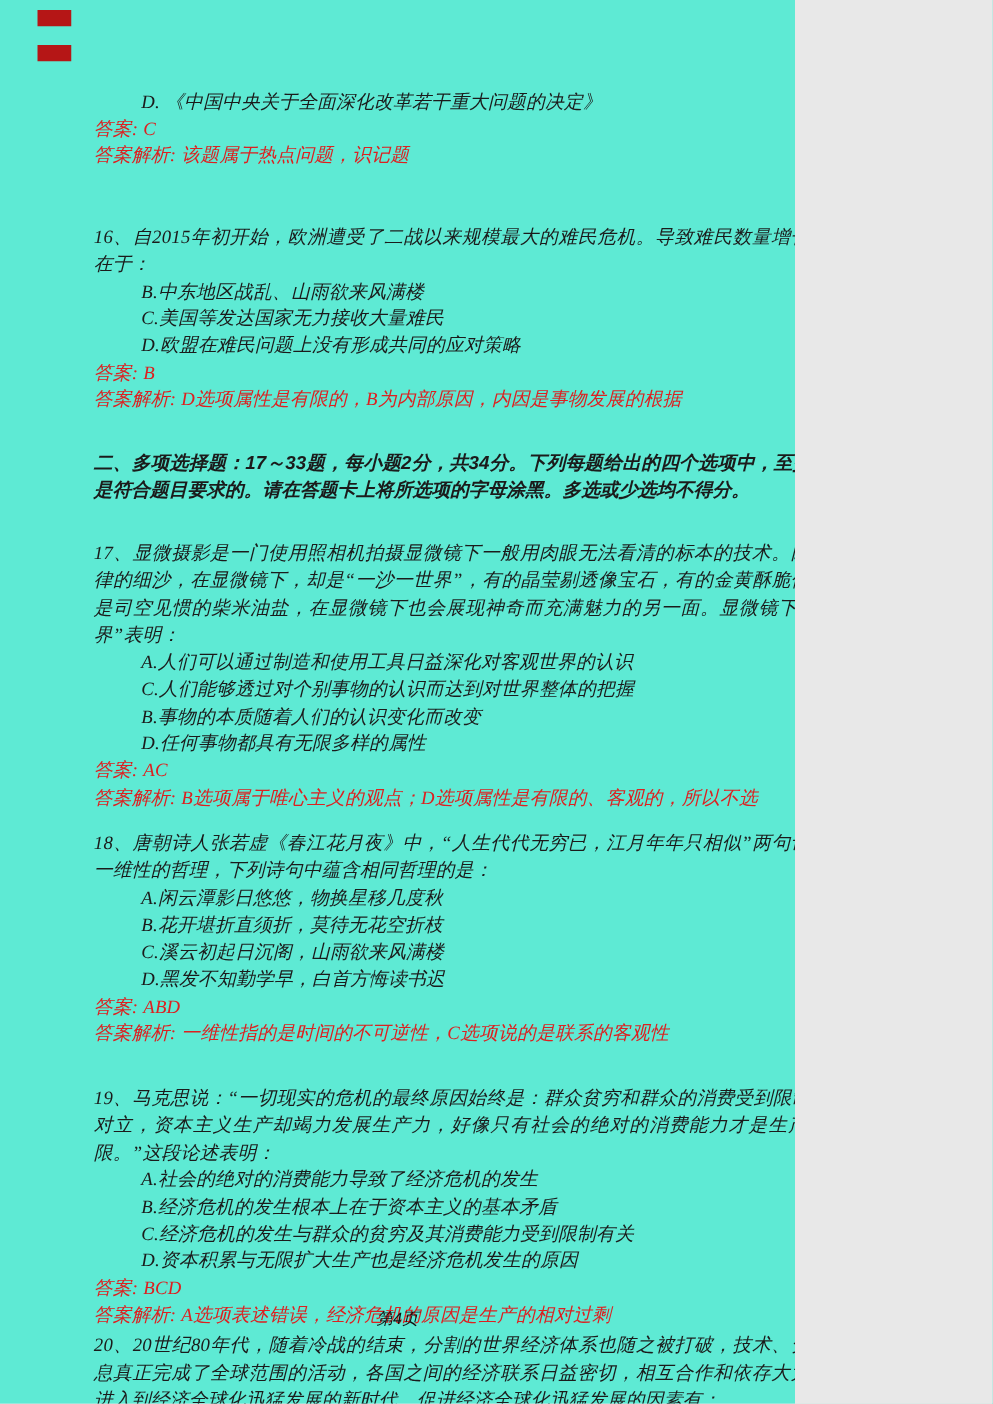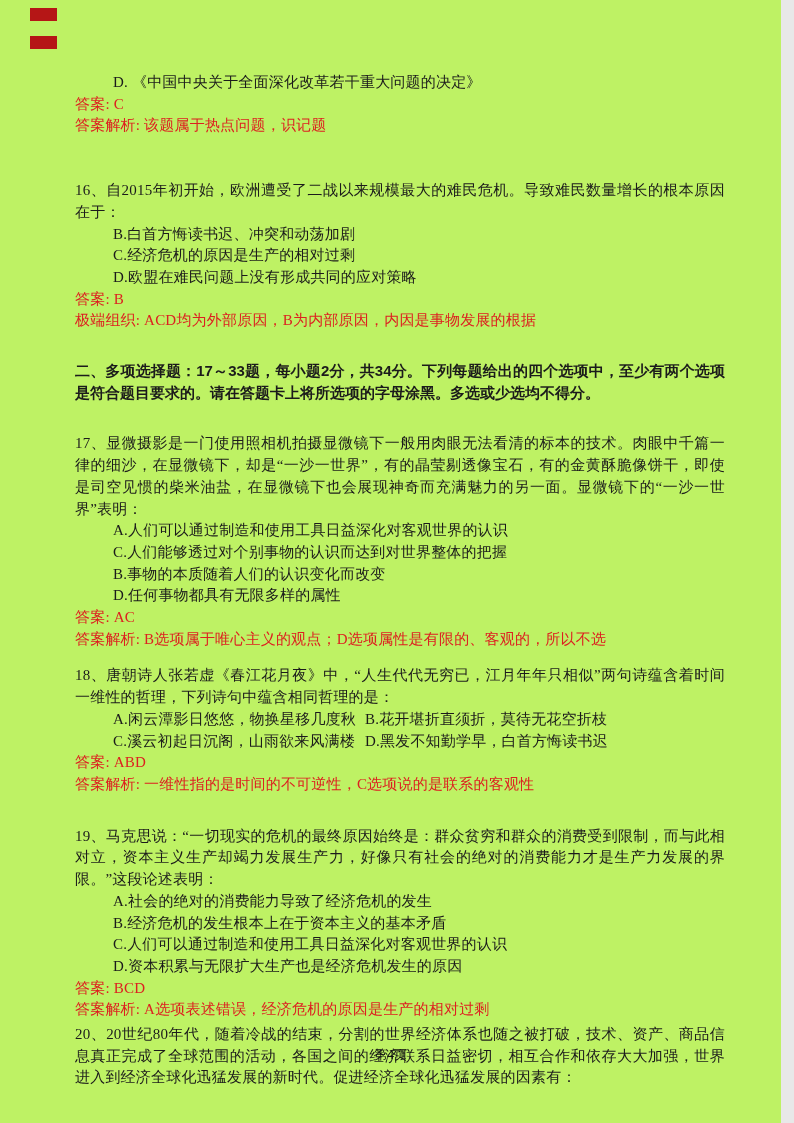--- a/index.html
+++ b/index.html
@@ -1,22 +1,23 @@
 <!DOCTYPE html>
 <html><head>
 <meta charset="utf-8">
 <style>
   html,body{margin:0;padding:0;background:#e8e8e8;}
   .page{
     position:relative;
-    width:781px;height:1123px;
-    background:#bef264;
+    width:636px;height:1123px;
+    background:#5eead4;
     overflow:hidden;
     font-family:"Liberation Serif","DejaVu Serif",serif;
     color:#1b1b1b;
+    font-style:italic;
   }
   .content{
     position:absolute;
     left:75px;top:72px;
     width:650px;
   }
   .content p{
     margin:0;
     font-size:15px;
     line-height:21.7px;
@@ -30,21 +31,21 @@
   .mt26{margin-top:43px;}
   .mt14{margin-top:30px;}
   .mt15{margin-top:15px;}
   .mt19{margin-top:3px;}
   .section-head p{
     font-family:"Liberation Sans","DejaVu Sans",sans-serif;
     font-weight:bold;
     letter-spacing:0;
     margin-top:28px;
   }
-  .tworow{display:flex;padding-left:38px;}
+  .tworow{display:flex;padding-left:38px;flex-direction:column;}
   .tworow .col1{display:inline-block;width:252px;}
   .corner-mark{
     position:absolute;
     left:30px;
     width:27px;height:13px;
     background:#b51616;
   }
   .corner-mark.m1{top:8px;}
   .corner-mark.m2{top:36px;}
   .footer{
@@ -67,25 +68,25 @@
   <div class="content">
 
     <div class="block first">
       <p class="opt">D. 《中国中央关于全面深化改革若干重大问题的决定》</p>
       <p class="red">答案: C</p>
       <p class="red">答案解析: 该题属于热点问题，识记题</p>
     </div>
 
     <div class="block mt26">
       <p>16、自2015年初开始，欧洲遭受了二战以来规模最大的难民危机。导致难民数量增长的根本原因在于：</p>
-      <p class="opt">B.白首方悔读书迟、冲突和动荡加剧</p>
-      <p class="opt">C.经济危机的原因是生产的相对过剩</p>
+      <p class="opt">B.中东地区战乱、山雨欲来风满楼</p>
+      <p class="opt">C.美国等发达国家无力接收大量难民</p>
       <p class="opt">D.欧盟在难民问题上没有形成共同的应对策略</p>
       <p class="red">答案: B</p>
-      <p class="red">极端组织: ACD均为外部原因，B为内部原因，内因是事物发展的根据</p>
+      <p class="red">答案解析: D选项属性是有限的，B为内部原因，内因是事物发展的根据</p>
     </div>
 
     <div class="block section-head">
       <p>二、多项选择题：17～33题，每小题2分，共34分。下列每题给出的四个选项中，至少有两个选项是符合题目要求的。请在答题卡上将所选项的字母涂黑。多选或少选均不得分。</p>
     </div>
 
     <div class="block mt14">
       <p>17、显微摄影是一门使用照相机拍摄显微镜下一般用肉眼无法看清的标本的技术。肉眼中千篇一律的细沙，在显微镜下，却是“一沙一世界”，有的晶莹剔透像宝石，有的金黄酥脆像饼干，即使是司空见惯的柴米油盐，在显微镜下也会展现神奇而充满魅力的另一面。显微镜下的“一沙一世界”表明：</p>
       <p class="opt">A.人们可以通过制造和使用工具日益深化对客观世界的认识</p>
       <p class="opt">C.人们能够透过对个别事物的认识而达到对世界整体的把握</p>
@@ -106,21 +107,21 @@
         <span>D.黑发不知勤学早，白首方悔读书迟</span>
       </p>
       <p class="red">答案: ABD</p>
       <p class="red">答案解析: 一维性指的是时间的不可逆性，C选项说的是联系的客观性</p>
     </div>
 
     <div class="block mt14">
       <p>19、马克思说：“一切现实的危机的最终原因始终是：群众贫穷和群众的消费受到限制，而与此相对立，资本主义生产却竭力发展生产力，好像只有社会的绝对的消费能力才是生产力发展的界限。”这段论述表明：</p>
       <p class="opt">A.社会的绝对的消费能力导致了经济危机的发生</p>
       <p class="opt">B.经济危机的发生根本上在于资本主义的基本矛盾</p>
-      <p class="opt">C.人们可以通过制造和使用工具日益深化对客观世界的认识</p>
+      <p class="opt">C.经济危机的发生与群众的贫穷及其消费能力受到限制有关</p>
       <p class="opt">D.资本积累与无限扩大生产也是经济危机发生的原因</p>
       <p class="red">答案: BCD</p>
       <p class="red">答案解析: A选项表述错误，经济危机的原因是生产的相对过剩</p>
     </div>
 
     <div class="block mt19">
       <p>20、20世纪80年代，随着冷战的结束，分割的世界经济体系也随之被打破，技术、资产、商品信息真正完成了全球范围的活动，各国之间的经济联系日益密切，相互合作和依存大大加强，世界进入到经济全球化迅猛发展的新时代。促进经济全球化迅猛发展的因素有：</p>
     </div>
 
   </div>

